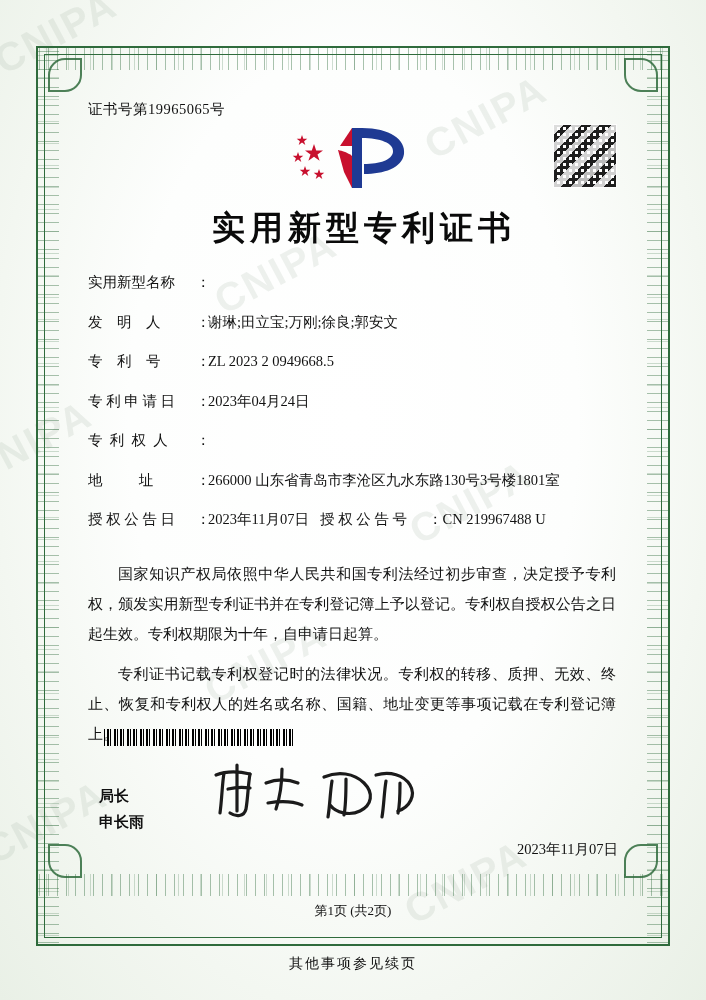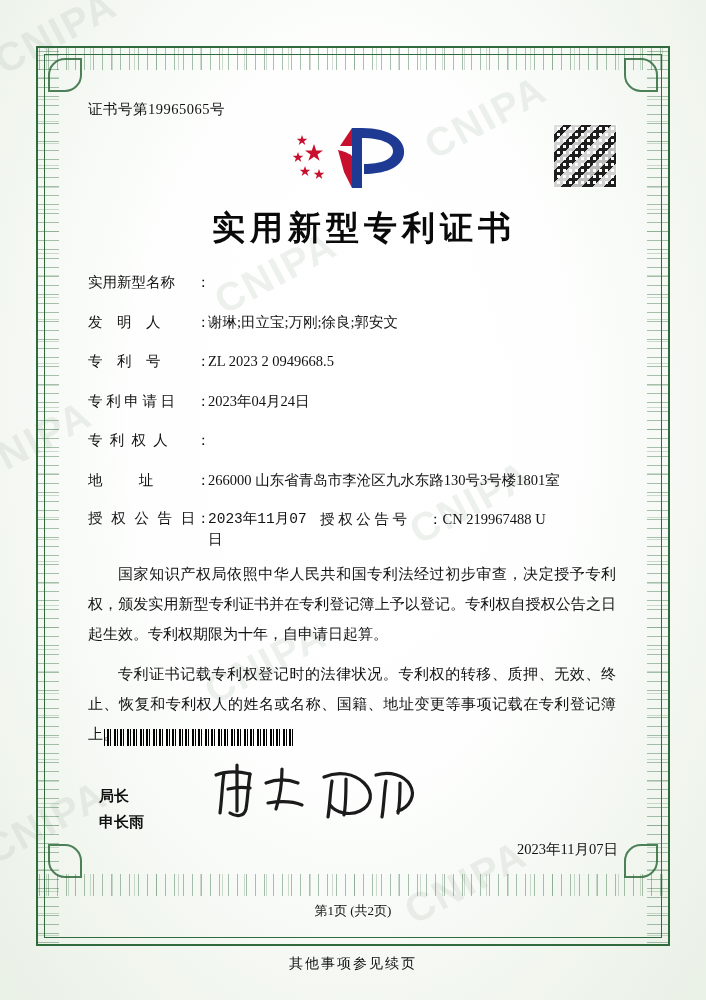--- a/index.html
+++ b/index.html
@@ -379,21 +379,21 @@
       </div>
 
       <div class="field-row">
         <div class="field-label">地          址</div>
         <div class="field-colon">：</div>
         <div class="field-value">266000 山东省青岛市李沧区九水东路130号3号楼1801室</div>
       </div>
 
       <div class="field-row">
         <div class="inline-split">
-          <div class="seg-a" style="display:flex;font-family:Liberation Mono, monospace;">
+          <div class="seg-a" style="display:flex;">
             <div class="field-label">授 权 公 告 日</div>
             <div class="field-colon">：</div>
             <div>2023年11月07日</div>
           </div>
           <div class="seg-b-label">授 权 公 告 号</div>
           <div class="seg-b-colon">：</div>
           <div class="seg-b-value">CN 219967488 U</div>
         </div>
       </div>
 

